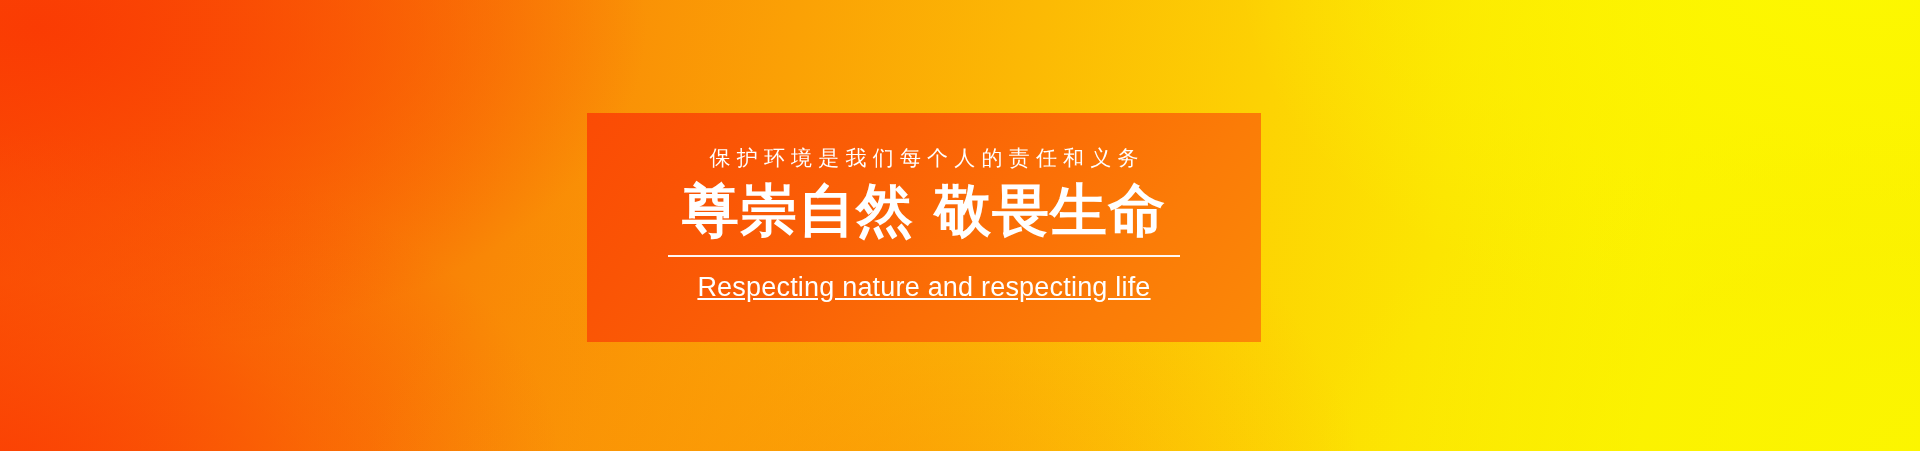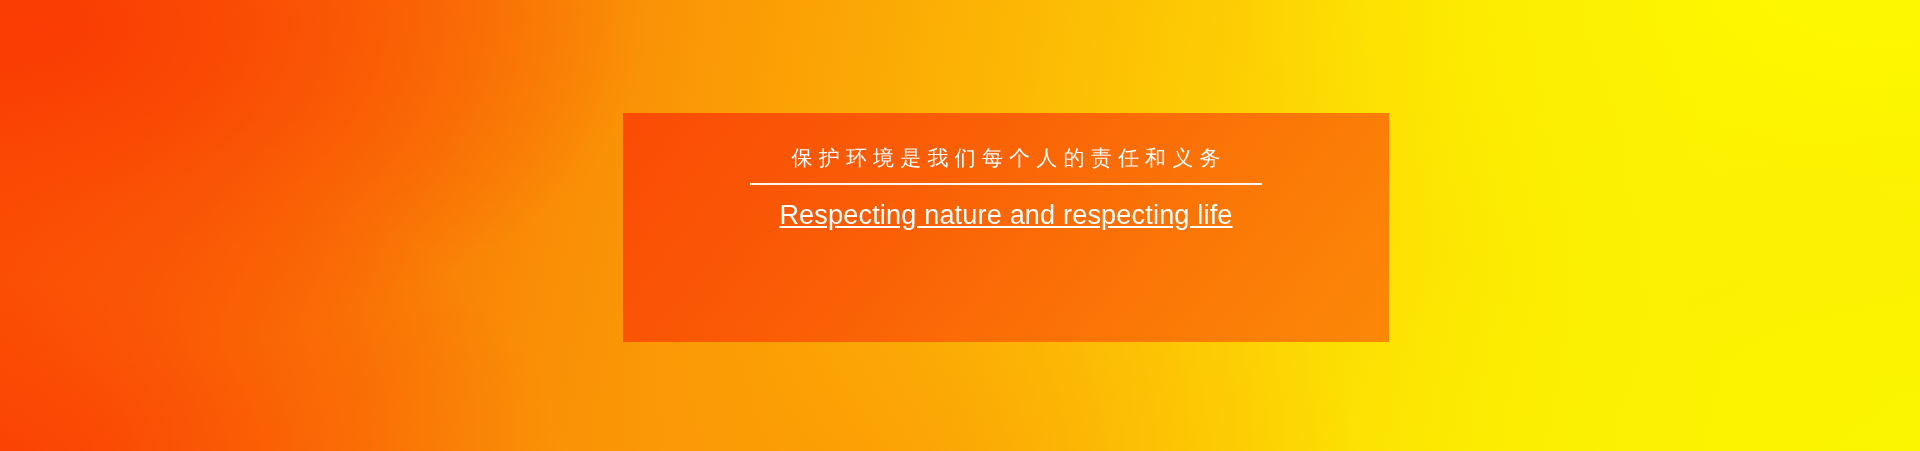--- a/index.html
+++ b/index.html
@@ -73,23 +73,23 @@
     inset: 0;
     background: radial-gradient(ellipse 620px 520px at 45% 120%,
         rgba(251,140,6,0.55) 0%,
         rgba(251,150,6,0.22) 50%,
         rgba(251,160,6,0.0) 82%);
   }
 
   
   .panel {
     position: absolute;
-    left: 623px;
+    left: 587px;
     top: 113px;
-    width: 766px;
+    width: 674px;
     height: 229px;
     background: linear-gradient(128deg,
         #FB4B05 0%,
         #FA5405 18%,
         #FA5F06 38%,
         #FB6E06 58%,
         #FB7C07 78%,
         #FB8807 100%);
     box-sizing: border-box;
     display: flex;
@@ -151,19 +151,22 @@
   <div class="bg-glow-tl"></div>
   <div class="bg-glow-bl"></div>
   <div class="bg-glow-tr"></div>
   <div class="bg-glow-br"></div>
   <div class="bg-warm-mid"></div>
 
   <div class="panel">
 
     <div class="kicker">保护环境是我们每个人的责任和义务</div>
 
+    <div class="headline">
+      <span>尊崇自然</span><span class="gap"></span><span>敬畏生命</span>
+    </div>
 
     <div class="divider"></div>
 
     <div class="subline">Respecting nature and respecting life</div>
 
   </div>
 </div>
 
 </body></html>

